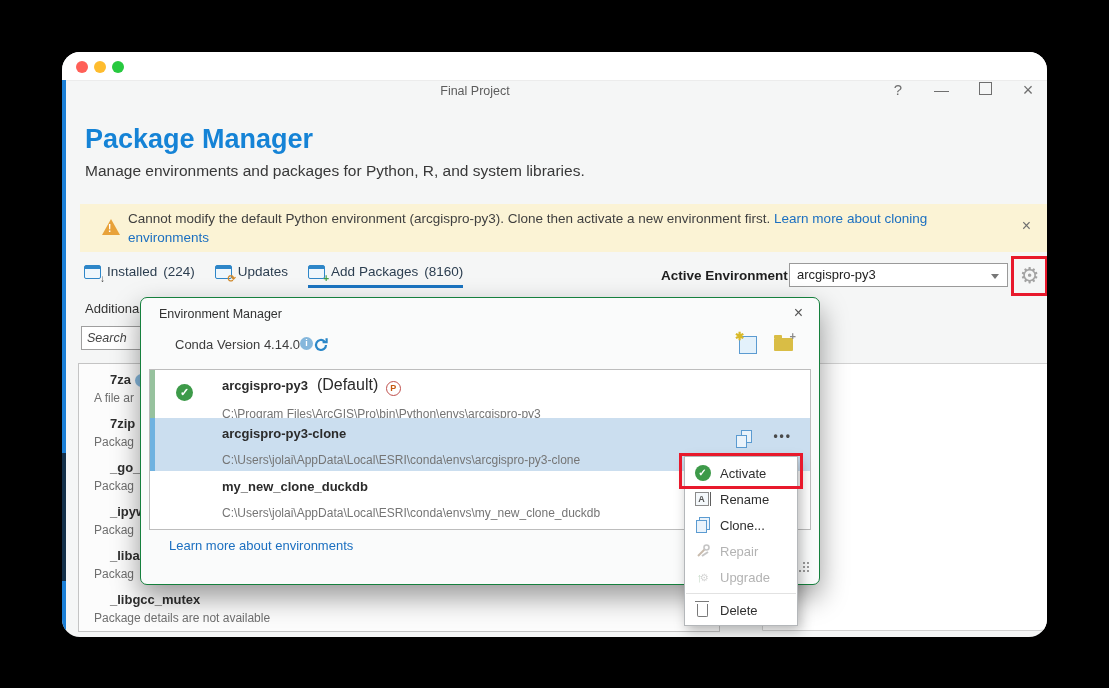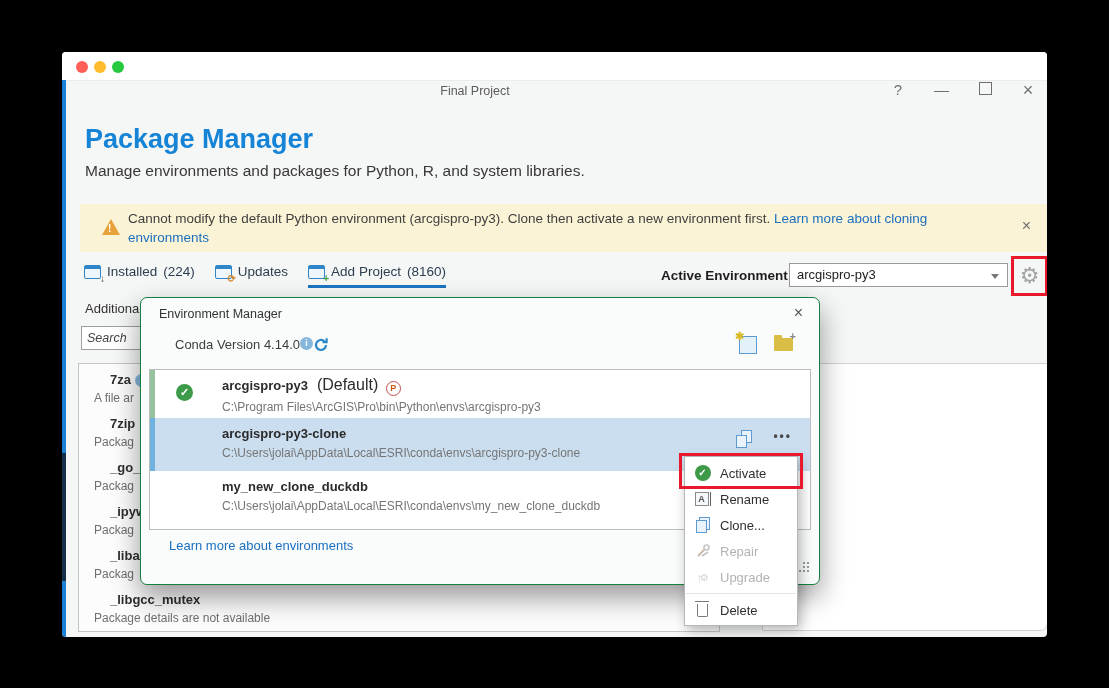--- a/index.html
+++ b/index.html
@@ -3,21 +3,21 @@
 <meta charset="utf-8">
 <style>
   html,body{margin:0;padding:0;}
   body{
     width:1109px;height:688px;background:#000;position:relative;overflow:hidden;
     font-family:"Liberation Sans", sans-serif;
   }
   
   .window{
     position:absolute;left:62px;top:52px;width:985px;height:585px;
-    background:#f5f6f6;border-radius:4px;overflow:hidden;
+    background:#f5f6f6;border-radius:18px;overflow:hidden;
   }
   .titlebar{position:absolute;left:0;top:0;width:100%;height:28px;background:#ffffff;border-bottom:1px solid #ececec;}
   .light{position:absolute;top:9px;width:12px;height:12px;border-radius:50%;}
   .edge-strip{position:absolute;left:0;top:28px;width:4px;height:557px;background:#1b7fd6;}
   .edge-dark{position:absolute;left:0;top:401px;width:4px;height:128px;background:#14304a;}
   .doc-title{position:absolute;left:0;top:32px;width:826px;text-align:center;font-size:12.5px;color:#5c5c5c;}
   .win-controls{position:absolute;top:30px;right:12px;display:flex;gap:29px;align-items:center;color:#6f6f6f;}
   .wc{font-size:15px;line-height:16px;text-align:center;min-width:14px;}
   .wc-box{width:11px;height:11px;border:1.5px solid #6f6f6f;display:inline-block;}
   .page-title{position:absolute;left:23px;top:46px;font-size:27px;font-weight:700;color:#1583d6;margin-top:26px;}
@@ -73,21 +73,21 @@
   .folder-icon{position:absolute;right:26px;top:40px;width:19px;height:13px;background:#d9bd45;border-radius:1px;}
   .folder-icon::before{content:"";position:absolute;left:0;top:-3px;width:8px;height:3px;background:#d9bd45;border-radius:1px 1px 0 0;}
   .folder-plus{position:absolute;right:-3px;top:-8px;color:#8a8a8a;font-size:11px;font-weight:700;}
   .env-list{position:absolute;left:8px;top:71px;width:662px;height:161px;background:#fff;
     border:1px solid #bdbdbd;box-sizing:border-box;display:flex;flex-direction:column;}
   .env-row{position:relative;display:flex;}
   .env-row .strip{width:5px;flex:0 0 5px;}
   .env-text{margin-left:67px;padding-top:6px;}
   .env-name{font-size:13px;font-weight:700;color:#2b2b2b;}
   .env-suffix{font-weight:400;color:#2b2b2b;}
-  .env-path{font-size:12px;color:#757575;margin-top:4px;}
+  .env-path{font-size:12px;color:#757575;margin-top:11px;}
   .check-circle{position:absolute;left:26px;top:14px;width:17px;height:17px;border-radius:50%;background:#3d9a49;
     color:#fff;font-size:11px;font-weight:700;text-align:center;line-height:17px;}
   .p-badge{display:inline-block;width:13px;height:13px;border-radius:50%;border:1.5px solid #c0504d;
     color:#c55911;font-size:9px;font-weight:700;text-align:center;line-height:13px;vertical-align:-1px;margin-left:3px;}
   .copy-pages{position:relative;width:16px;height:18px;display:inline-block;}
   .copy-pages .pg{position:absolute;width:11px;height:13px;border:1.5px solid #5b9bd1;background:#eaf3fb;box-sizing:border-box;}
   .copy-pages .pg.back{right:0;top:0;}
   .copy-pages .pg.front{left:0;bottom:0;}
   .row-copy{position:absolute;right:58px;top:12px;}
   .row-ellipsis{position:absolute;right:18px;top:11px;font-size:12px;font-weight:700;letter-spacing:2px;color:#4a4a4a;}
@@ -157,21 +157,21 @@
     <div class="tab">
       <span class="tbl-icon">
           <span class="tbl-badge" style="color:#d0892c">⟳</span>
         </span>
       <span>Updates</span>
     </div>
     <div class="tab active">
       <span class="tbl-icon">
           <span class="tbl-badge" style="color:#3f9c47">+</span>
         </span>
-      <span>Add Project</span>
+      <span>Add Packages</span>
       <span>(8160)</span>
     </div>
   </div>
 
   <div class="active-env-label">Active Environment</div>
   <div class="env-select">
     <span>arcgispro-py3</span>
     <span class="select-caret"></span>
   </div>
   <div class="hl-gear">

